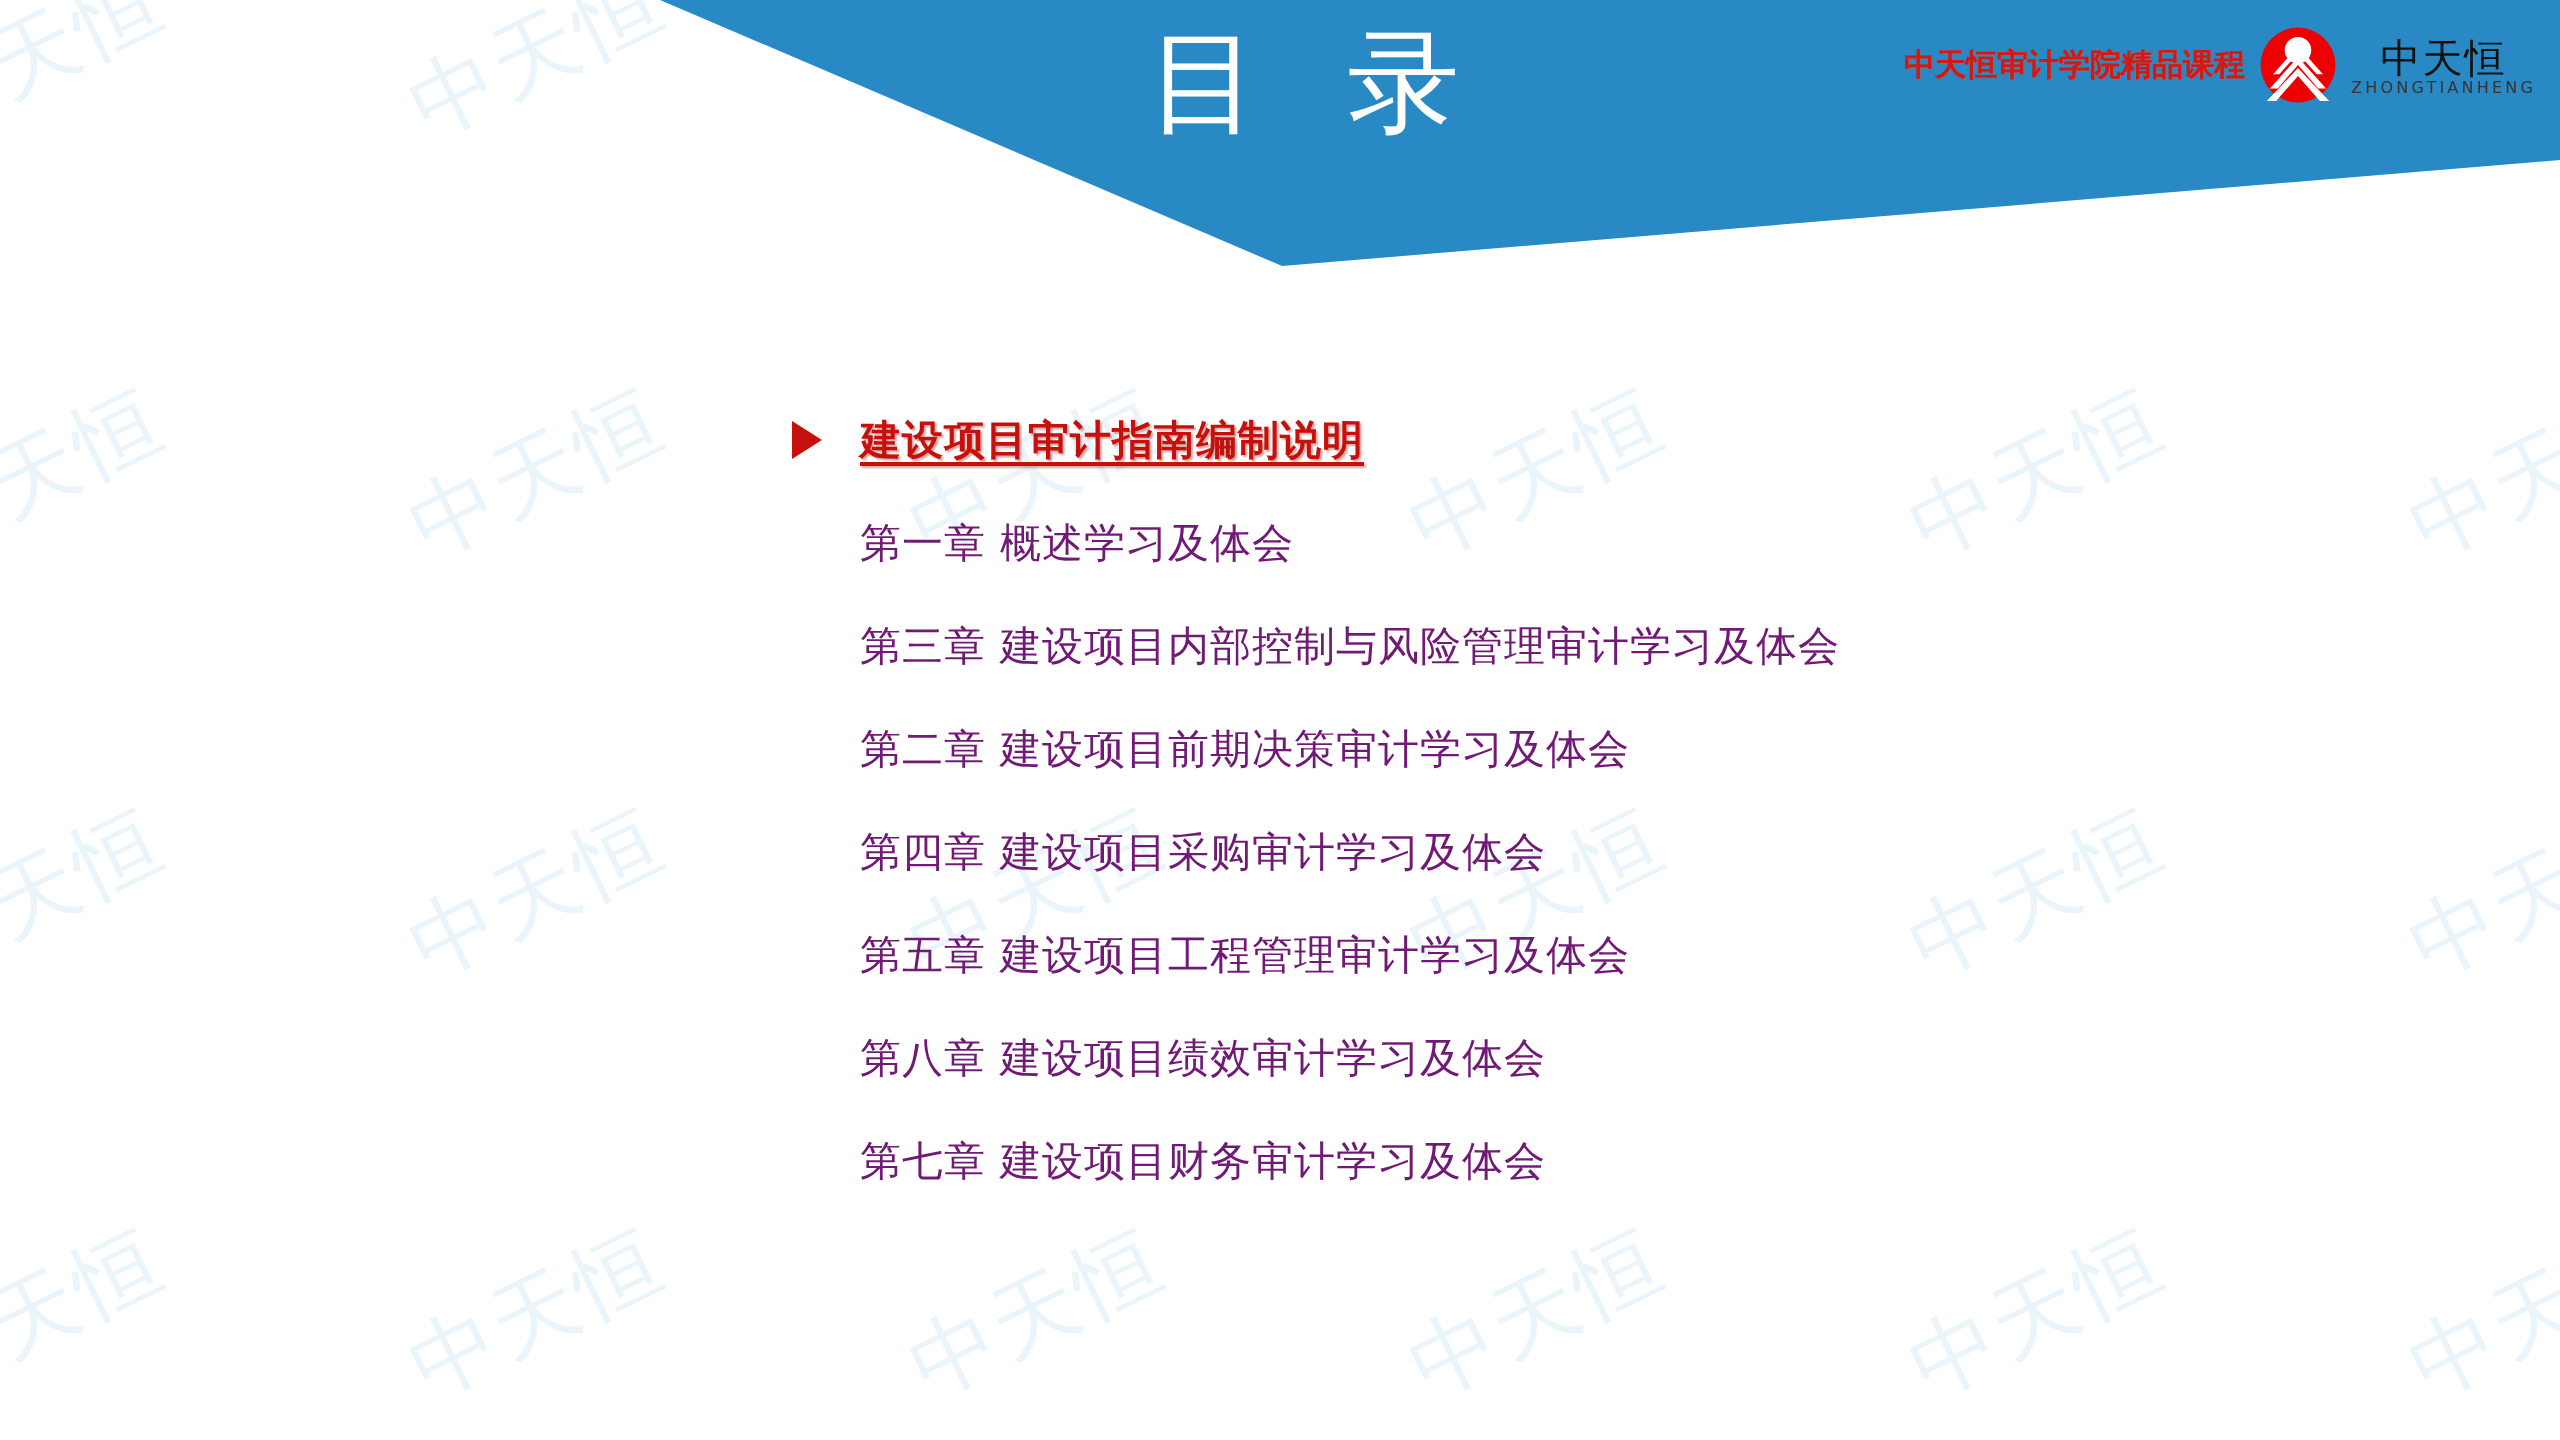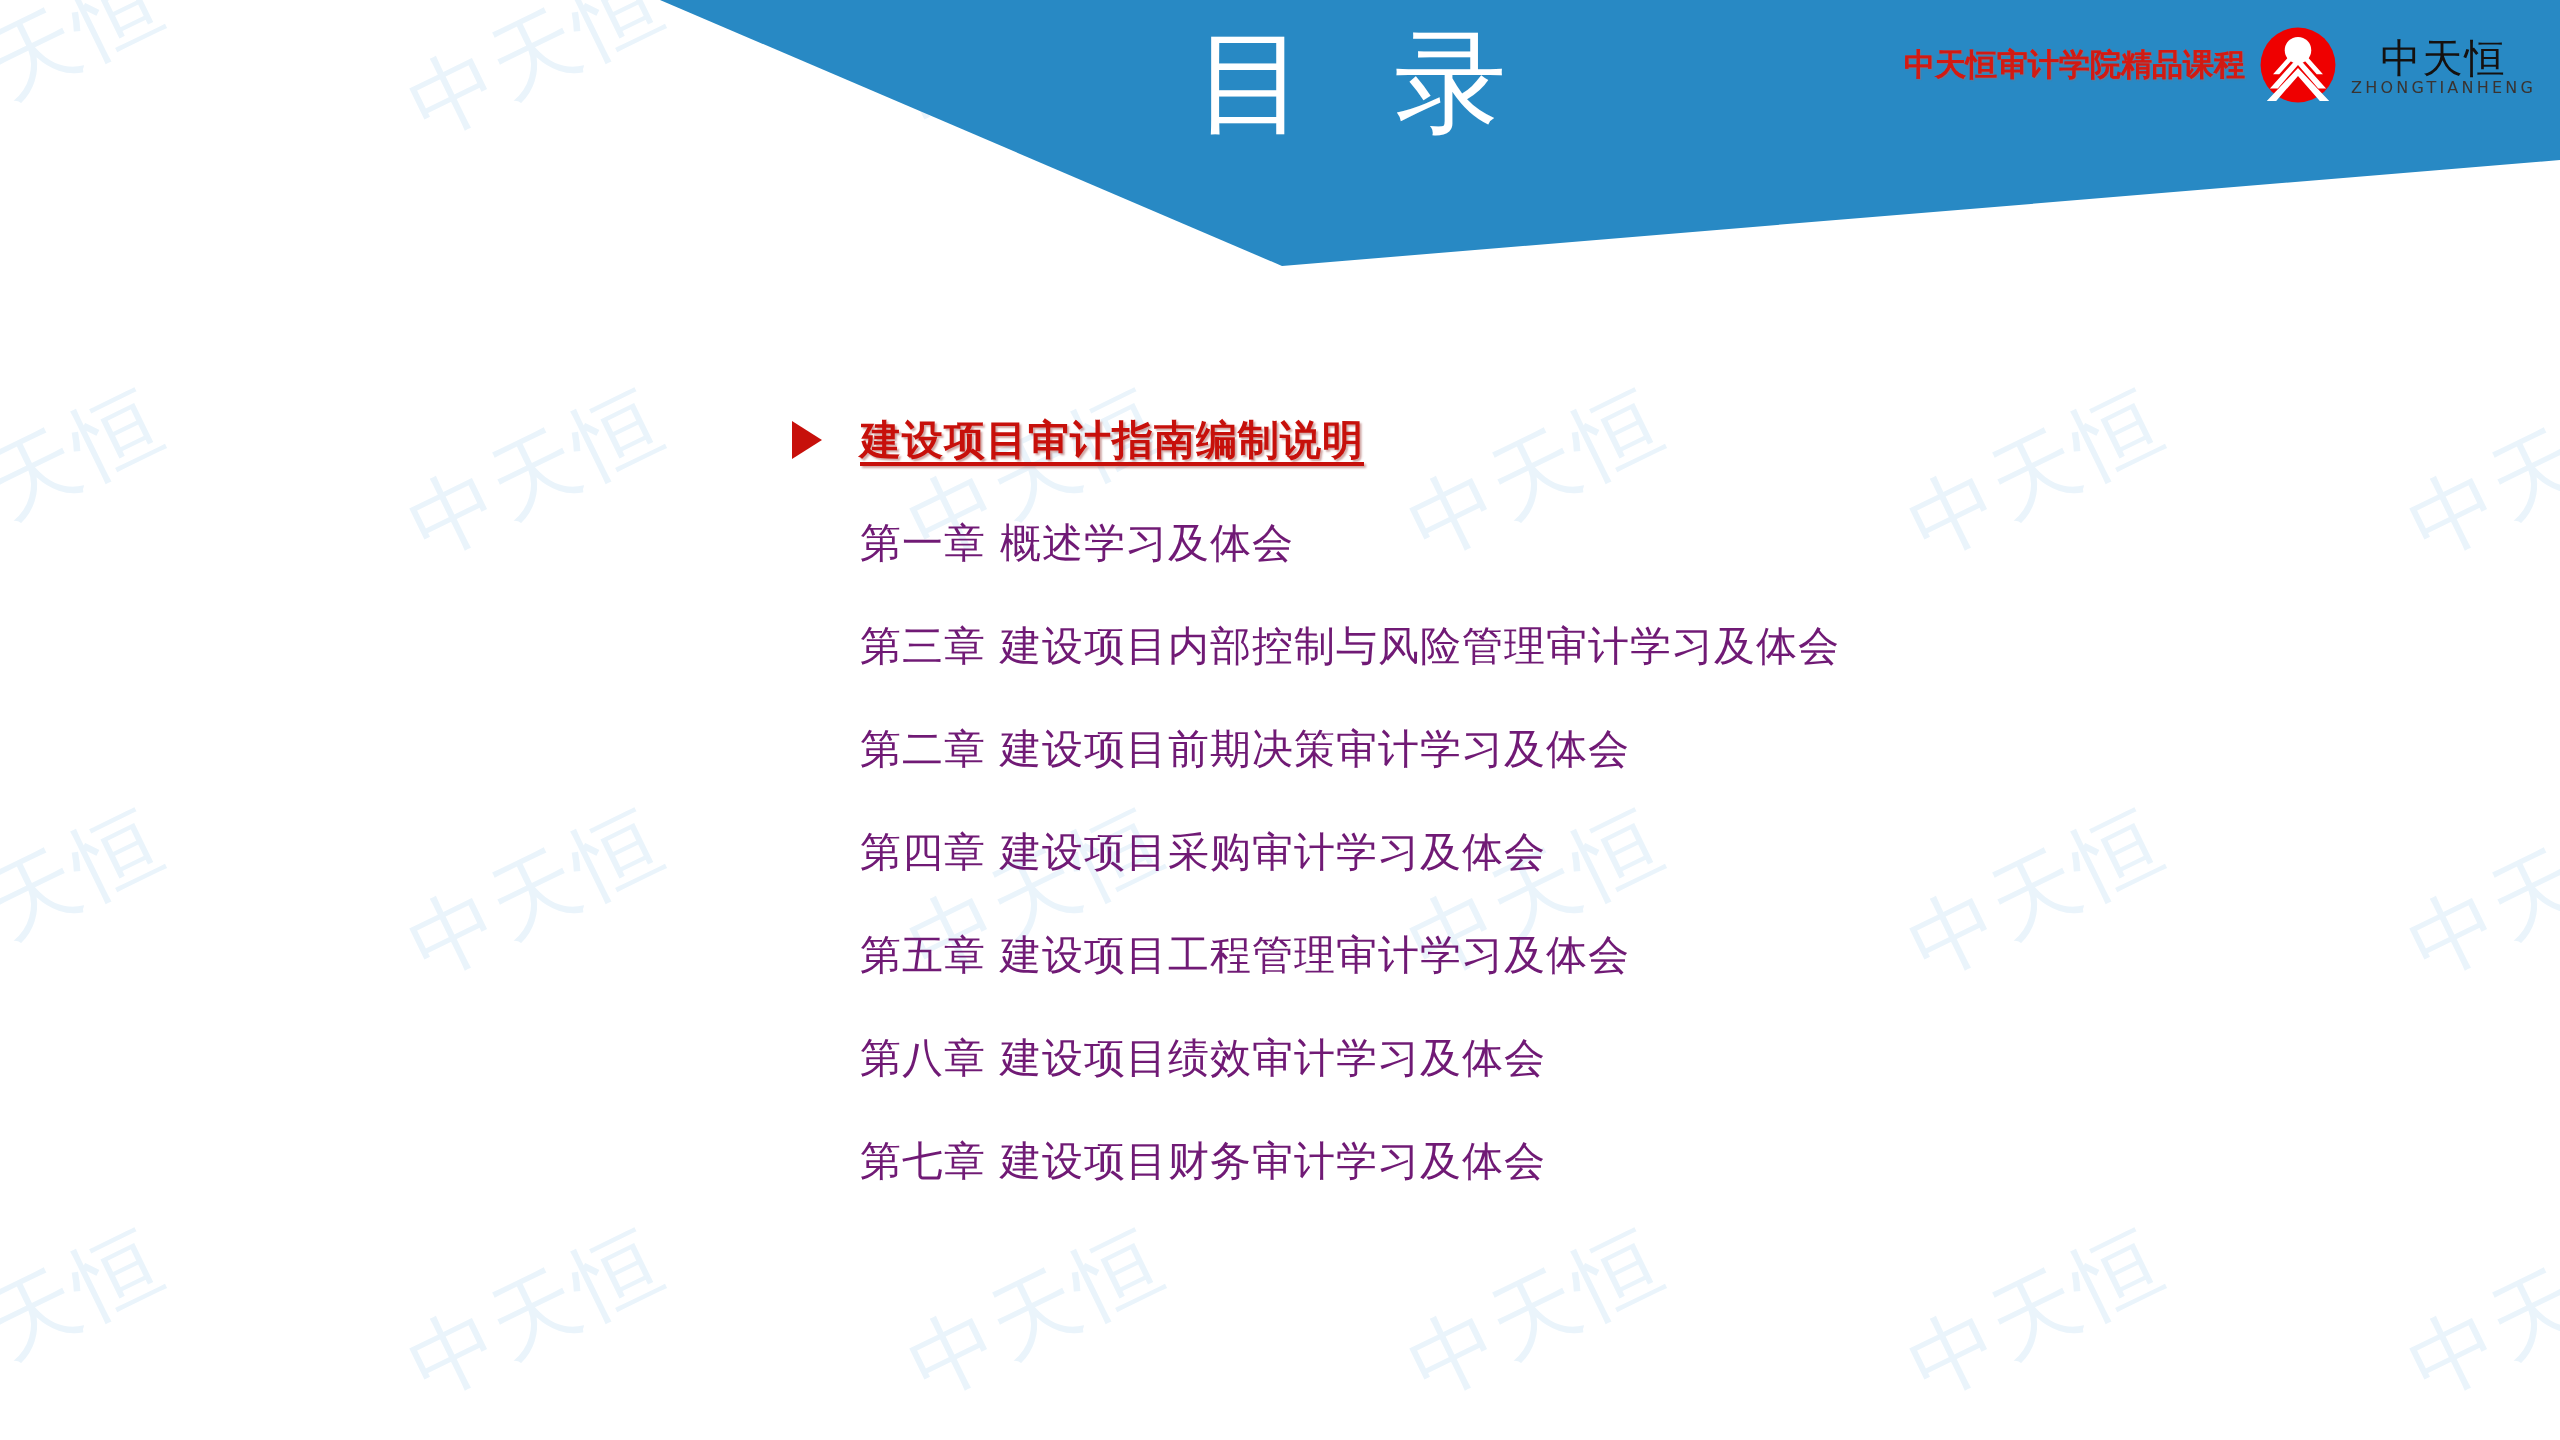--- a/index.html
+++ b/index.html
@@ -48,21 +48,20 @@
     position:absolute;
     left:1148px; top:22px;
     z-index:4;
     color:#ffffff;
     font-size:112px;
     line-height:120px;
     font-weight:300;
     letter-spacing:26px;
     white-space:nowrap;
     font-family:"DejaVu Sans","Liberation Sans",sans-serif;
-    margin-left:47px;
   }
 
   
   #brand {
     position:absolute;
     right:24px; top:26px;
     z-index:5;
     display:flex;
     align-items:center;
     gap:14px;

